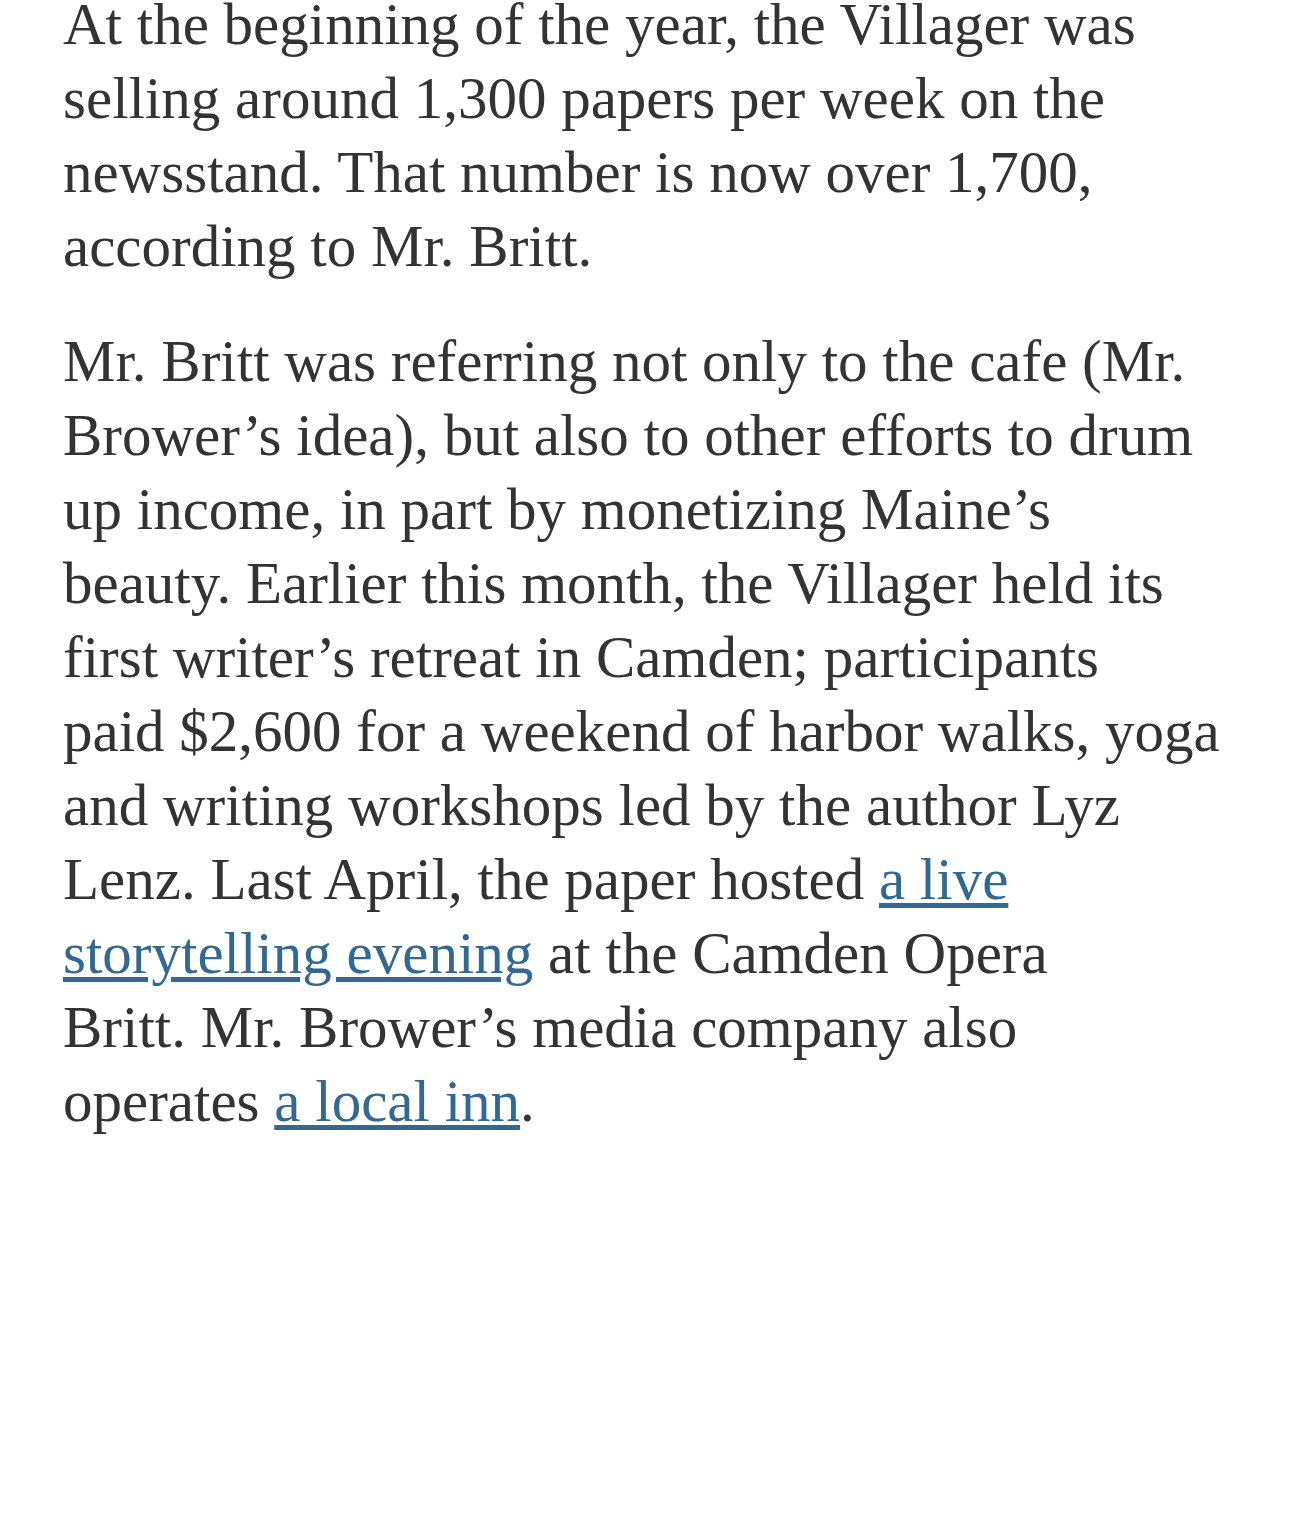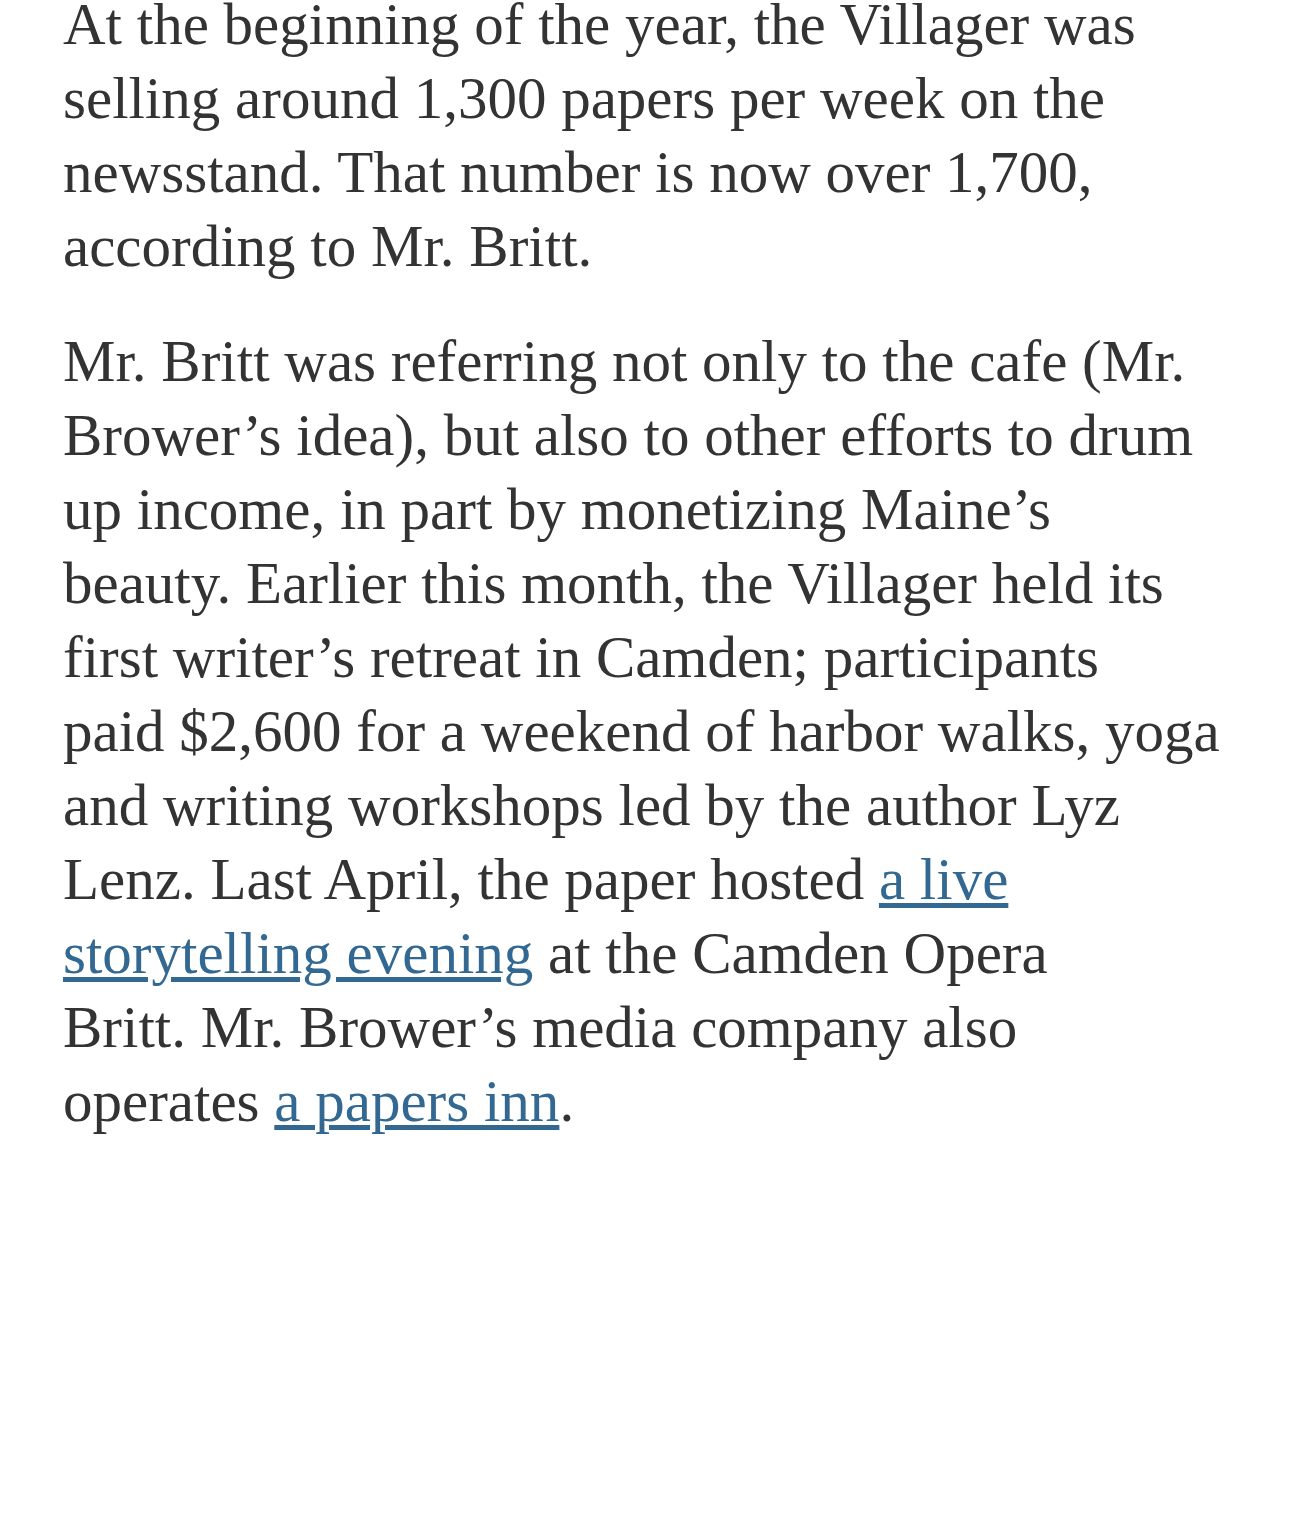--- a/index.html
+++ b/index.html
@@ -51,15 +51,15 @@
       <p class="para"><span>Mr. Britt was referring not only to the cafe (Mr.
 Brower’s idea), but also to other efforts to drum
 up income, in part by monetizing Maine’s
 beauty. Earlier this month, the Villager held its
 first writer’s retreat in Camden; participants
 paid $2,600 for a weekend of harbor walks, yoga
 and writing workshops led by the author Lyz
 Lenz. Last April, the paper hosted </span><a class="inline-link" href="#">a live
 storytelling evening</a><span> at the Camden Opera
 Britt. Mr. Brower’s media company also
-operates </span><a class="inline-link" href="#">a papers inn</a><span>.</span></p>
+operates </span><a class="inline-link" href="#">a local inn</a><span>.</span></p>
     </div>
 </main>
 
 </body></html>

